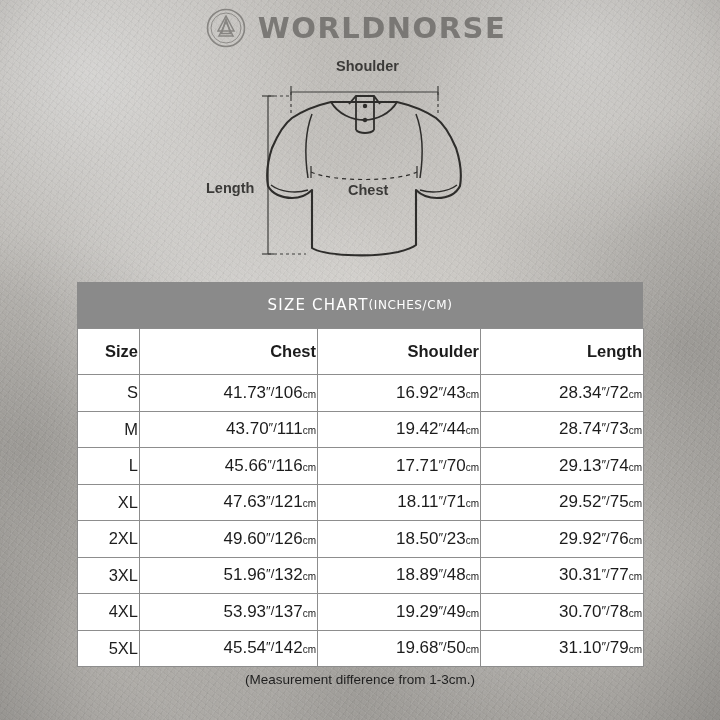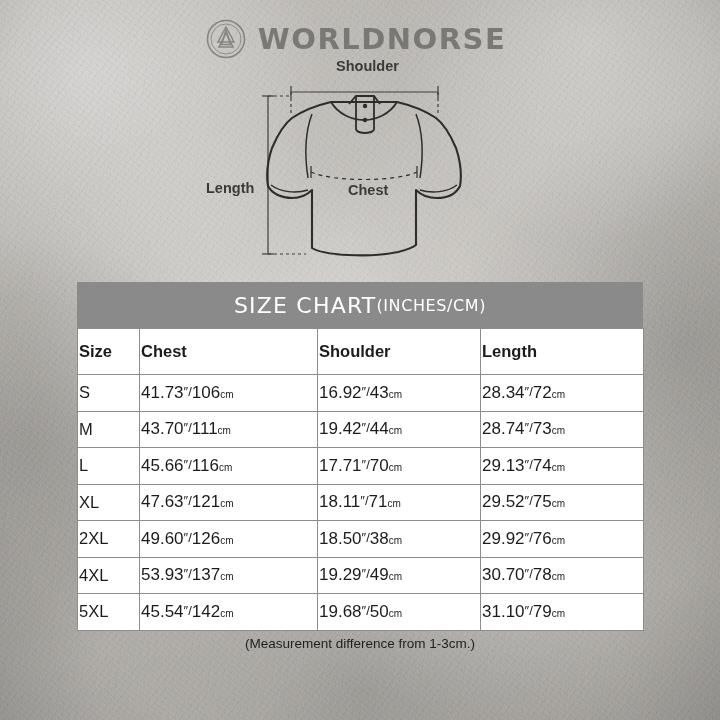--- a/index.html
+++ b/index.html
@@ -47,21 +47,21 @@
     content: "";
     position: absolute;
     inset: 0;
     background: radial-gradient(ellipse at 50% 40%, rgba(255,255,255,0.18) 0%, rgba(0,0,0,0.10) 78%, rgba(0,0,0,0.22) 100%);
     pointer-events: none;
   }
 
   
   .brand {
     position: absolute;
-    top: 16px;
+    top: 5px;
     left: 0;
     width: 712px;
     height: 46px;
     display: flex;
     align-items: center;
     justify-content: center;
     gap: 12px;
     z-index: 4;
   }
   .brand-mark {
@@ -114,40 +114,40 @@
     height: 46px;
     background: #8a8a8a;
     color: #ffffff;
     display: flex;
     align-items: center;
     justify-content: center;
     border: 1px solid #8a8a8a;
     box-sizing: border-box;
   }
   .chart-title .t-main {
-    font-size: 22px;
+    font-size: 15px;
     letter-spacing: 1.2px;
     font-family: "DejaVu Sans", sans-serif;
   }
   .chart-title .t-sub {
-    font-size: 16px;
+    font-size: 12px;
     letter-spacing: .6px;
     font-family: "DejaVu Sans", sans-serif;
   }
 
   table.size-table {
     width: 566px;
     border-collapse: collapse;
     background: #ffffff;
     table-layout: fixed;
   }
   table.size-table th,
   table.size-table td {
     border: 1px solid #8d8d8d;
-    text-align: left;
+    text-align: right;
     color: #1c1c1c;
     background: #ffffff;
   }
   table.size-table th {
     height: 43px;
     font-size: 16.5px;
     font-weight: bold;
     font-family: "Liberation Sans", sans-serif;
   }
   table.size-table td {
@@ -308,22 +308,28 @@
           </tr>
           <tr>
             <td class="size-cell">XL</td>
             <td><span class="num">47.63</span><span class="unit-in">″/</span><span class="num">121</span><span class="unit-cm">cm</span></td>
             <td><span class="num">18.11</span><span class="unit-in">″/</span><span class="num">71</span><span class="unit-cm">cm</span></td>
             <td><span class="num">29.52</span><span class="unit-in">″/</span><span class="num">75</span><span class="unit-cm">cm</span></td>
           </tr>
           <tr>
             <td class="size-cell">2XL</td>
             <td><span class="num">49.60</span><span class="unit-in">″/</span><span class="num">126</span><span class="unit-cm">cm</span></td>
-            <td><span class="num">18.50</span><span class="unit-in">″/</span><span class="num">38</span><span class="unit-cm">cm</span></td>
+            <td><span class="num">18.50</span><span class="unit-in">″/</span><span class="num">23</span><span class="unit-cm">cm</span></td>
             <td><span class="num">29.92</span><span class="unit-in">″/</span><span class="num">76</span><span class="unit-cm">cm</span></td>
+          </tr>
+          <tr>
+            <td class="size-cell">3XL</td>
+            <td><span class="num">51.96</span><span class="unit-in">″/</span><span class="num">132</span><span class="unit-cm">cm</span></td>
+            <td><span class="num">18.89</span><span class="unit-in">″/</span><span class="num">48</span><span class="unit-cm">cm</span></td>
+            <td><span class="num">30.31</span><span class="unit-in">″/</span><span class="num">77</span><span class="unit-cm">cm</span></td>
           </tr>
           <tr>
             <td class="size-cell">4XL</td>
             <td><span class="num">53.93</span><span class="unit-in">″/</span><span class="num">137</span><span class="unit-cm">cm</span></td>
             <td><span class="num">19.29</span><span class="unit-in">″/</span><span class="num">49</span><span class="unit-cm">cm</span></td>
             <td><span class="num">30.70</span><span class="unit-in">″/</span><span class="num">78</span><span class="unit-cm">cm</span></td>
           </tr>
           <tr>
             <td class="size-cell">5XL</td>
             <td><span class="num">45.54</span><span class="unit-in">″/</span><span class="num">142</span><span class="unit-cm">cm</span></td>

